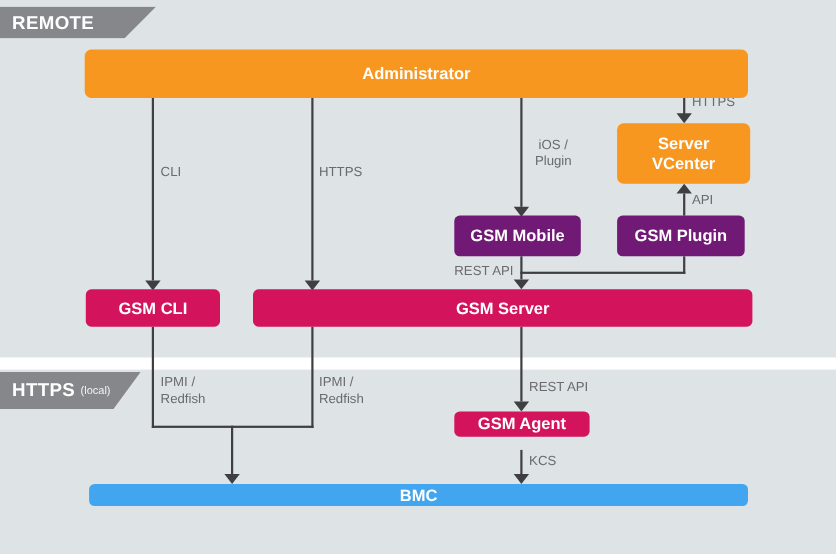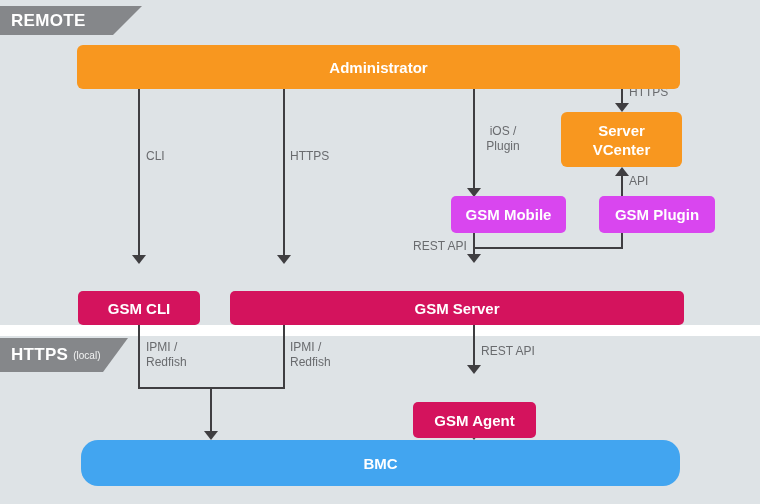--- a/index.html
+++ b/index.html
@@ -14,22 +14,22 @@
   }
   .tab-remote{top:6px;width:142px;height:29px;clip-path:polygon(0 0,100% 0,113px 100%,0 100%);text-align:right;}
   .tab-node{top:338px;width:128px;height:34px;clip-path:polygon(0 0,100% 0,103px 100%,0 100%);}
   .tab .big{font-size:17px;font-weight:bold;letter-spacing:.3px;}
   .tab .small{font-size:10px;font-weight:400;margin-left:5px;color:#f2f3f3;}
   .box{
     position:absolute;border-radius:6px;color:#ffffff;font-weight:bold;font-size:15px;
     display:flex;align-items:center;justify-content:center;text-align:center;line-height:19px;
   }
   .orange{background:#f8971f;}
-  .green{background:#d946ef;margin-left:38px;}
-  .crimson{background:#d4135d;margin-top:28px;}
+  .green{background:#701a75;}
+  .crimson{background:#d4135d;}
   .blue{background:#42a5f0;}
   .vline{position:absolute;width:2px;background:#3f3e41;}
   .hline{position:absolute;height:2px;background:#3f3e41;}
   .arr-down{position:absolute;width:0;height:0;border-left:7px solid transparent;border-right:7px solid transparent;border-top:9px solid #3f3e41;}
   .arr-up{position:absolute;width:0;height:0;border-left:7px solid transparent;border-right:7px solid transparent;border-bottom:9px solid #3f3e41;}
   .lbl{position:absolute;color:#696b6e;font-size:12px;line-height:15px;white-space:nowrap;}
   .lbl.center{text-align:center;white-space:normal;}
 </style>
 </head>
 <body>
@@ -118,21 +118,21 @@
   </div>
 
   <div class="box crimson" style="left:78px;top:263px;width:122px;height:34px;border-radius:5px;">
     <span>GSM CLI</span>
   </div>
 
   <div class="box crimson" style="left:230px;top:263px;width:454px;height:34px;border-radius:5px;">
     <span>GSM Server</span>
   </div>
 
-  <div class="box crimson" style="left:413px;top:374px;width:123px;height:36px;border-radius:5px;">
+  <div class="box crimson" style="left:413px;top:374px;width:123px;height:23px;border-radius:5px;">
     <span>GSM Agent</span>
   </div>
 
-  <div class="box blue" style="left:81px;top:440px;width:599px;height:46px;border-radius:17px;">
+  <div class="box blue" style="left:81px;top:440px;width:599px;height:20px;border-radius:5px;">
     <span>BMC</span>
   </div>
 
 </div>
 
 </body></html>

